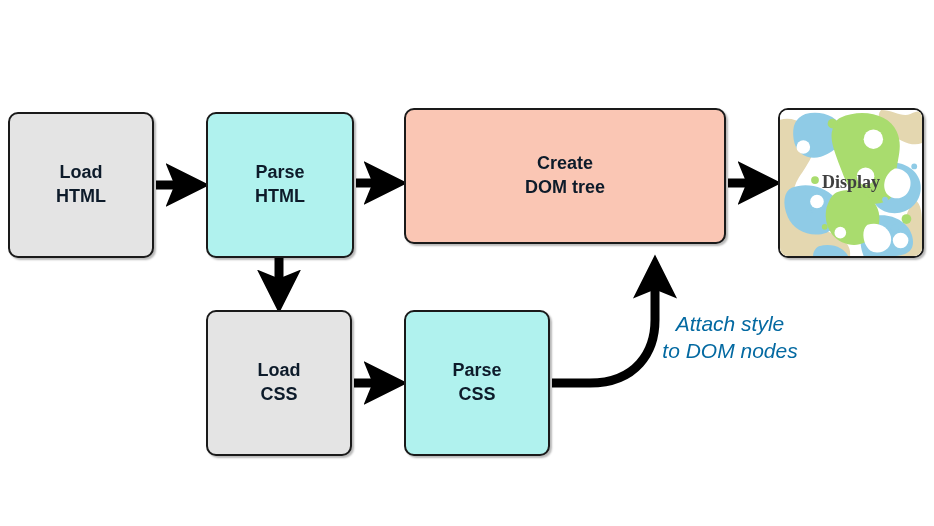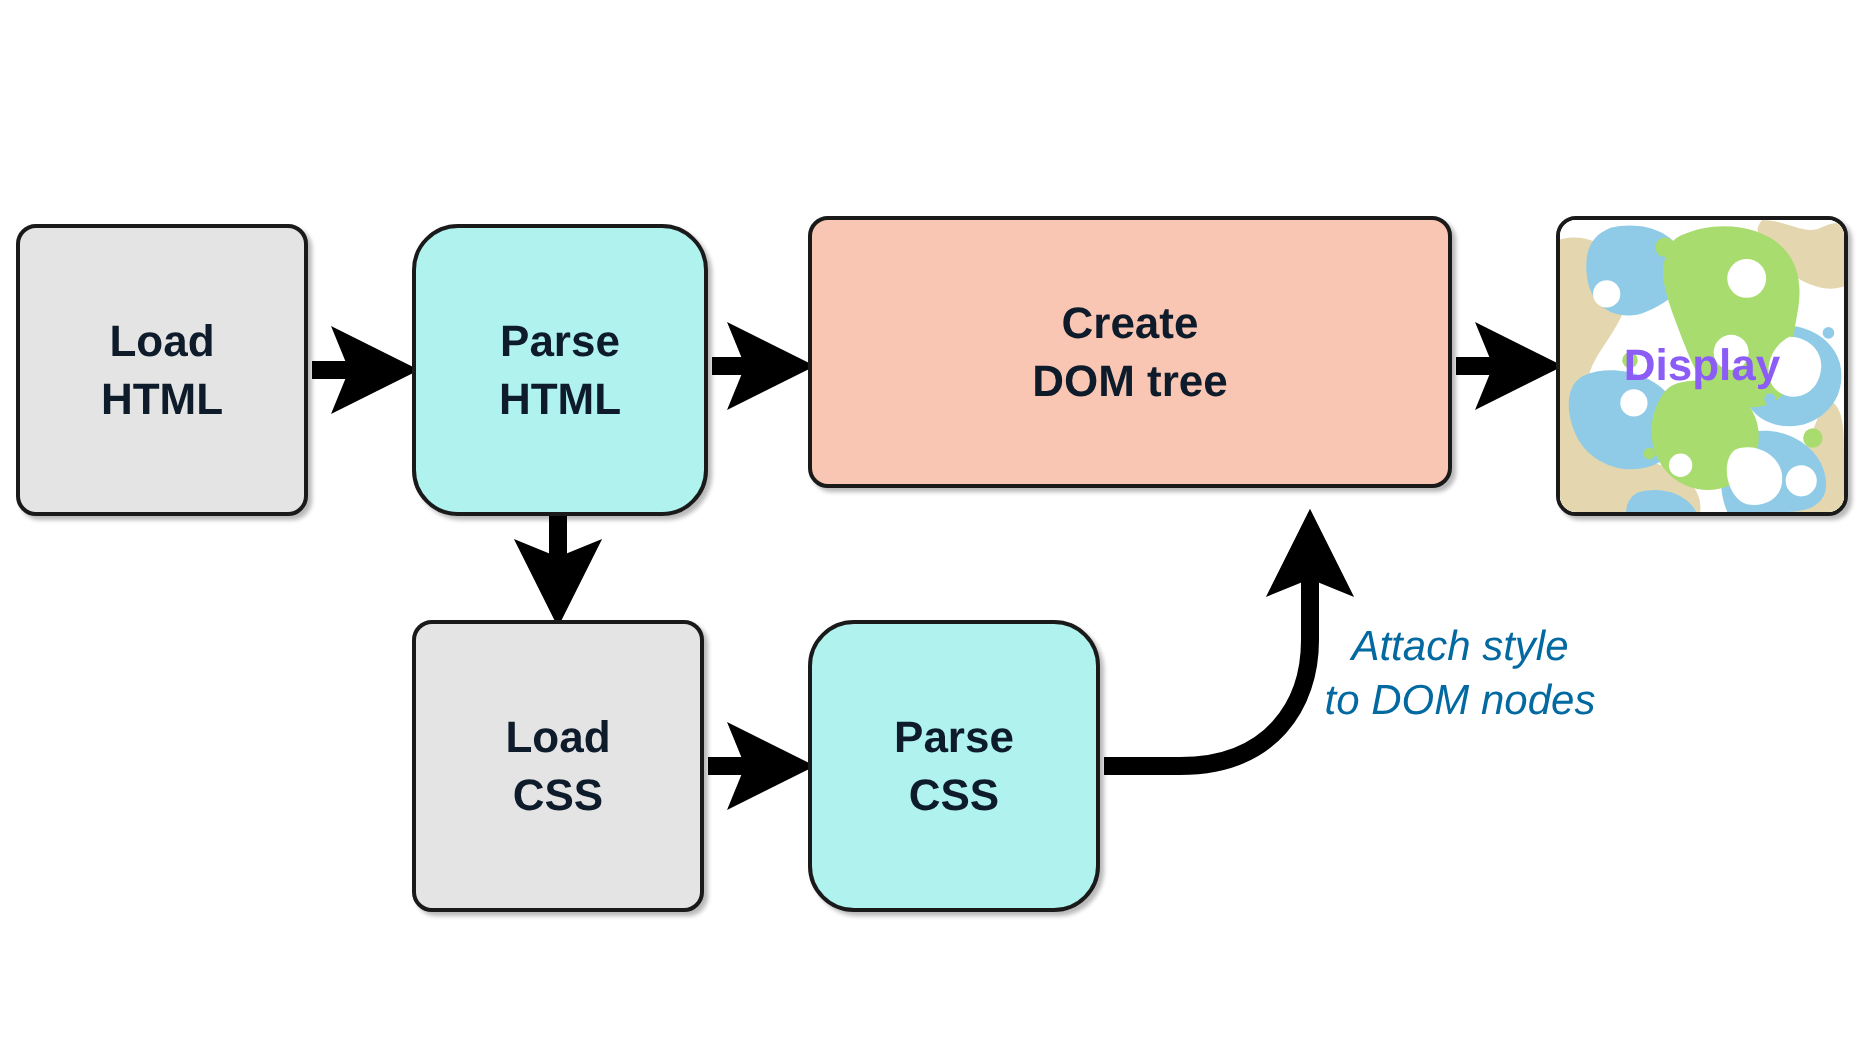--- a/index.html
+++ b/index.html
@@ -29,45 +29,46 @@
     position: absolute;
     box-sizing: border-box;
     border: 2px solid #1a1a1a;
     border-radius: 10px;
     display: flex;
     align-items: center;
     justify-content: center;
     text-align: center;
     color: #0d1b2a;
     font-weight: bold;
-    font-size: 22px;
+    font-size: 18px;
     line-height: 1.32;
     font-family: "Liberation Sans", sans-serif;
     box-shadow: 2px 2px 2px rgba(0,0,0,0.28);
     z-index: 3;
   }
   .node-label {
     white-space: pre-line;
     position: relative;
     z-index: 4;
   }
   .node-gray   { background: #e4e4e4; }
-  .node-cyan   { background: #b0f2ee; border-radius: 23px; }
+  .node-cyan   { background: #b0f2ee; }
   .node-pink   { background: #fac6b4; }
   .node-image  { background: #ffffff; overflow: hidden; }
   .node-image .blob-bg {
     position: absolute;
     left: 0; top: 0;
     width: 100%;
     height: 100%;
     z-index: 1;
   }
   .node-image .node-label {
     z-index: 4;
-    color: #8b5cf6;
+    color: #404040;
+    font-family: Liberation Serif, serif;
   }
   .edge-label {
     position: absolute;
     font-family: "Liberation Sans", sans-serif;
     font-style: italic;
     font-size: 21px;
     line-height: 1.3;
     color: #0369a1;
     white-space: pre-line;
     text-align: center;

